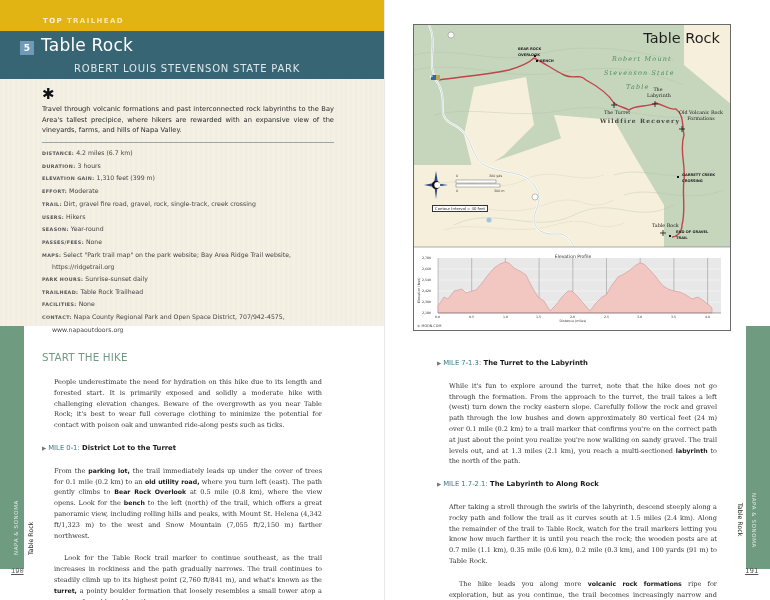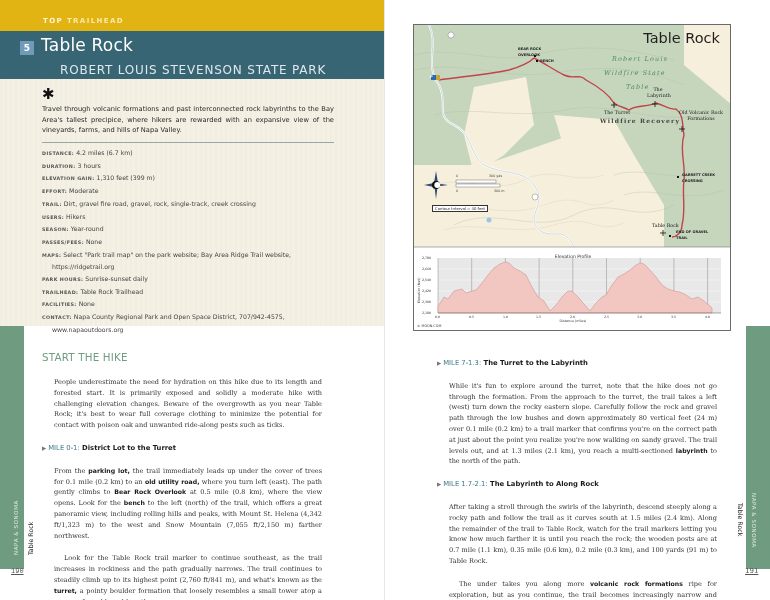--- a/index.html
+++ b/index.html
@@ -14,21 +14,21 @@
 
   
   .exp-box { position: absolute; left: 0; top: 0; width: 385px; height: 326px; background: #f4f0e4;
     background-image: repeating-linear-gradient(90deg, rgba(0,0,0,0.012) 0 2px, transparent 2px 5px); }
   .exp-top { position: absolute; left: 0; top: 0; width: 385px; height: 31px; background: #e1b414; }
   .exp-top-label { position: absolute; left: 43px; top: 17px; font-family: "DejaVu Sans", sans-serif; font-size: 7px; letter-spacing: 1.4px; color: #fbe9a8; font-weight: bold; }
   .exp-top-label .b { color: #fff5d4; }
   .exp-title-band { position: absolute; left: 0; top: 31px; width: 385px; height: 48px; background: #386574; }
   .num-badge { position: absolute; left: 20px; top: 41px; width: 14px; height: 14px; background: #6f9bb8; color: #fff; font-family: "DejaVu Sans", sans-serif; font-size: 9px; font-weight: bold; text-align: center; line-height: 14px; }
   .exp-title { position: absolute; left: 41px; top: 35px; font-family: "DejaVu Sans", sans-serif; font-size: 17px; color: #fff; letter-spacing: 0.2px; }
-  .exp-sub { position: absolute; left: 28px; top: 63px; font-family: "DejaVu Sans", sans-serif; font-size: 12px; letter-spacing: 0.8px; color: #dfe8ec; padding-left: 32px; }
+  .exp-sub { position: absolute; left: 42px; top: 63px; font-family: "DejaVu Sans", sans-serif; font-size: 10px; letter-spacing: 0.8px; color: #dfe8ec; padding-left: 32px; }
   .asterisk { position: absolute; left: 42px; top: 87px; font-size: 15px; color: #111; font-family: "DejaVu Sans", sans-serif; line-height: 1; }
   .intro { position: absolute; left: 42px; top: 104px; width: 292px; font-family: "DejaVu Sans", sans-serif; font-size: 6.7px; line-height: 10.6px; color: #2a2a2a; text-align: justify; }
   .rule { position: absolute; left: 42px; top: 142px; width: 292px; height: 1px; background: #9aa7aa; }
   .facts { position: absolute; left: 42px; top: 147px; width: 300px; font-family: "DejaVu Sans", sans-serif; font-size: 6.2px; line-height: 11.7px; color: #444; }
   .fact { padding-left: 10px; text-indent: -10px; }
   .fact .k { font-size: 4.8px; letter-spacing: 0.4px; color: #555; font-weight: bold; text-transform: uppercase; }
 
   
   .side-tab-left { position: absolute; left: 0; top: 326px; width: 24px; height: 243px; background: #6f9c81; }
   .side-tab-right { position: absolute; right: 0; top: 326px; width: 24px; height: 243px; background: #6f9c81; }
@@ -198,22 +198,22 @@
         <line x1="192.5" y1="233" x2="192.5" y2="288"></line>
         <line x1="226.2" y1="233" x2="226.2" y2="288"></line>
         <line x1="259.9" y1="233" x2="259.9" y2="288"></line>
         <line x1="293.6" y1="233" x2="293.6" y2="288"></line>
       </g>
       <path d="M24,281 L30,272 L34,274 L40,266 L48,264 L52,268 L58,266 L62,265 L68,258 L74,250 L80,243 L86,239 L91,237 L95,238 L100,243 L106,246 L112,250 L118,262 L124,272 L130,276 L136,286 L142,280 L148,272 L154,266 L158,266 L164,272 L170,279 L176,286 L182,278 L188,272 L192,270 L198,260 L204,252 L210,249 L216,245 L222,240 L226,238 L230,239 L236,245 L242,252 L248,260 L254,264 L260,266 L266,267 L272,270 L278,274 L284,272 L290,276 L296,281 L298,283 L298,288 L24,288 Z" fill="#f2c7c2" stroke="#c98784" stroke-width="0.5"></path>
       <line x1="24" y1="288" x2="307" y2="288" stroke="#555" stroke-width="0.5"></line>
     </svg>
 
     <div class="map-title">Table Rock</div>
-    <div class="map-park" style="left:198px; top:30px;">Robert Louis</div>
-    <div class="map-park" style="left:190px; top:44px;">Wildfire State</div>
+    <div class="map-park" style="left:198px; top:30px;">Robert Mount</div>
+    <div class="map-park" style="left:190px; top:44px;">Stevenson State</div>
     <div class="map-park" style="left:212px; top:58px;">Table</div>
     <div class="map-zone" style="left:186px; top:92px;">Wildfire Recovery</div>
 
     <div class="map-label small-caps" style="left:104px; top:22px; width:24px; white-space:normal;">BEAR ROCK OVERLOOK</div>
     <div class="map-label small-caps" style="left:126px; top:34px;">BENCH</div>
     <div class="map-label" style="left:190px; top:85px;">The Turret</div>
     <div class="map-label" style="left:233px; top:62px; width:22px; white-space:normal; text-align:center;">The Labyrinth</div>
     <div class="map-label" style="left:262px; top:85px; width:50px; white-space:normal; text-align:center;">Old Volcanic Rock Formations</div>
     <div class="map-label small-caps" style="left:268px; top:148px; width:40px; white-space:normal;">GARRETT CREEK CROSSING</div>
     <div class="map-label" style="left:238px; top:198px;">Table Rock</div>
@@ -245,20 +245,20 @@
     <div class="tick" style="left:291px; top:290px;">4.0</div>
     <div class="elev-xlabel">Distance (miles)</div>
     <div class="credit">© MOON.COM</div>
   </div>
 
   <div class="body-text" style="left:437px; top:358px; width:292px;">
     <div class="mile-head" style="margin-top:0;"><span class="arrow">▶</span><span class="ml">MILE 7-1.3:</span><span> The Turret to the Labyrinth</span></div>
     <p><span>While it's fun to explore around the turret, note that the hike does not go through the formation. From the approach to the turret, the trail takes a left (west) turn down the rocky eastern slope. Carefully follow the rock and gravel path through the low bushes and down approximately 80 vertical feet (24 m) over 0.1 mile (0.2 km) to a trail marker that confirms you're on the correct path at just about the point you realize you're now walking on sandy gravel. The trail levels out, and at 1.3 miles (2.1 km), you reach a multi-sectioned </span><b>labyrinth</b><span> to the north of the path.</span></p>
     <div class="mile-head"><span class="arrow">▶</span><span class="ml">MILE 1.7-2.1:</span><span> The Labyrinth to Along Rock</span></div>
     <p>After taking a stroll through the swirls of the labyrinth, descend steeply along a rocky path and follow the trail as it curves south at 1.5 miles (2.4 km). Along the remainder of the trail to Table Rock, watch for the trail markers letting you know how much farther it is until you reach the rock; the wooden posts are at 0.7 mile (1.1 km), 0.35 mile (0.6 km), 0.2 mile (0.3 km), and 100 yards (91 m) to Table Rock.</p>
-    <p class="indent"><span>The under takes you along more </span><b>volcanic rock formations</b><span> ripe for exploration, but as you continue, the trail becomes increasingly narrow and overgrown in many places; it's clear that fewer hikers explore beyond the</span></p>
+    <p class="indent"><span>The hike leads you along more </span><b>volcanic rock formations</b><span> ripe for exploration, but as you continue, the trail becomes increasingly narrow and overgrown in many places; it's clear that fewer hikers explore beyond the</span></p>
   </div>
 
   <div class="side-tab-right"></div>
   <div class="vtext tab-section-r">NAPA &amp; SONOMA</div>
   <div class="vtext tab-title-r">Table Rock</div>
   <div class="folio folio-r">191</div>
 </div>
 
 </body></html>

